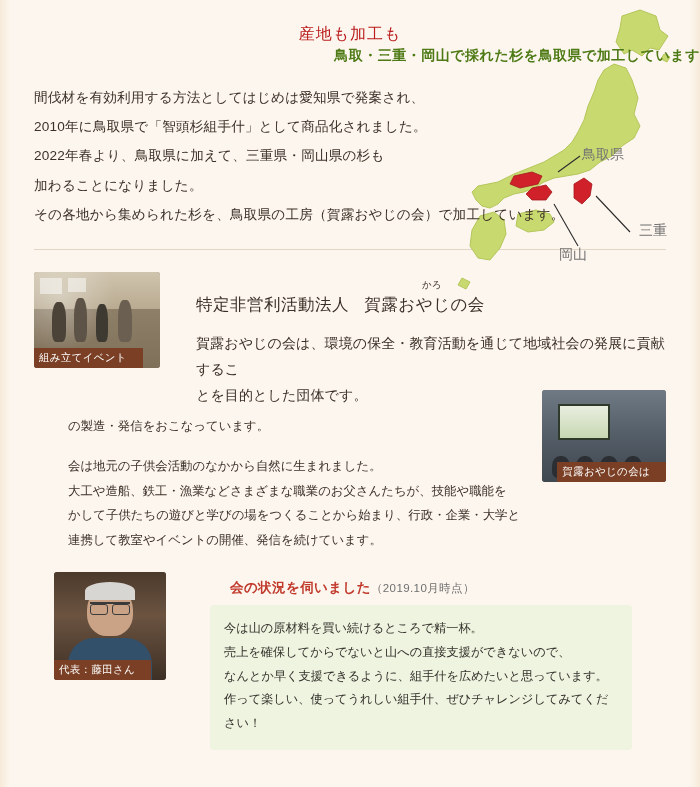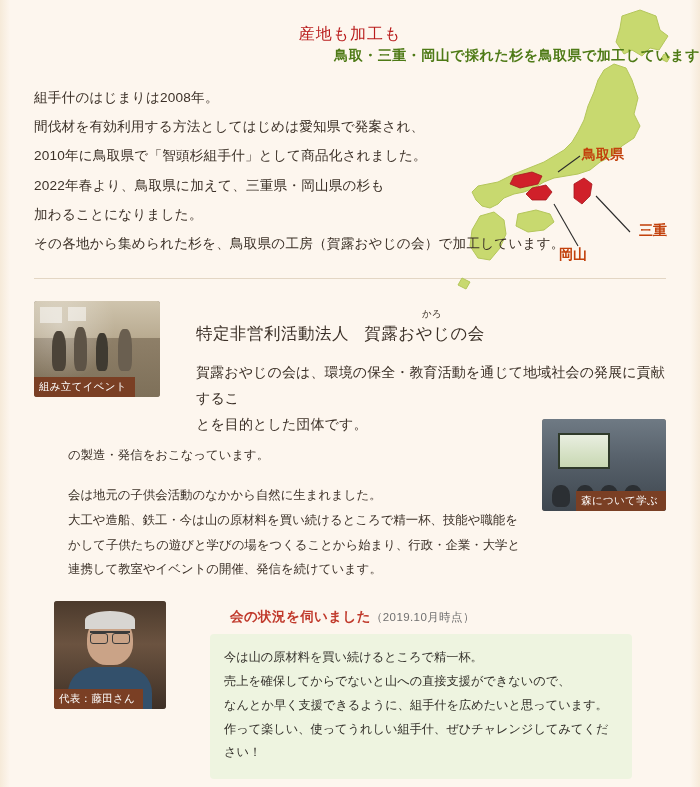--- a/index.html
+++ b/index.html
@@ -48,22 +48,22 @@
     position: absolute;
     right: 6px;
     top: 6px;
     width: 240px;
     height: 300px;
     z-index: 1;
   }
   .map-label {
     position: absolute;
     font-size: 14px;
-    font-weight: bold;
-    color: #c2410c;
+    font-weight: normal;
+    color: #737373;
     white-space: nowrap;
   }
   .map-label.tottori { left: 128px; top: 140px; }
   .map-label.mie     { left: 185px; top: 216px; }
   .map-label.okayama { left: 105px; top: 240px; }
 
   
   .intro {
     position: relative;
     z-index: 2;
@@ -95,21 +95,21 @@
     overflow: hidden;
     background: #8b8173;
   }
   .photo .caption {
     position: absolute;
     left: 0;
     bottom: 0;
     background: #7a3f24;
     color: #fff;
     font-size: 10.5px;
-    padding: 3px 8px 3px 5px;
+    padding: 3px 16px 3px 5px;
     letter-spacing: 0.3px;
     white-space: nowrap;
   }
 
   
   .photo-assembly {
     position: absolute;
     left: 34px;
     top: 0;
     width: 126px;
@@ -322,21 +322,20 @@
   <div class="map-label mie">三重</div>
   <div class="map-label okayama">岡山</div>
 </div>
 
 <div class="header">
   <div class="line1">産地も加工も</div>
   <div class="line3">鳥取・三重・岡山で採れた杉を鳥取県で加工しています</div>
 </div>
 
 <div class="intro">
-  <div>組手什のはじまりは2008年。</div>
   <div>間伐材を有効利用する方法としてはじめは愛知県で発案され、</div>
   <div>2010年に鳥取県で「智頭杉組手什」として商品化されました。</div>
   <div>2022年春より、鳥取県に加えて、三重県・岡山県の杉も</div>
   <div>加わることになりました。</div>
   <div class="wide">その各地から集められた杉を、鳥取県の工房（賀露おやじの会）で加工しています。</div>
 </div>
 
 <div class="divider"></div>
 
 <div class="org">
@@ -352,21 +351,21 @@
     <div class="caption">組み立てイベント</div>
   </div>
 
   <div class="photo photo-forest">
     <div class="ph2-bg"></div>
     <div class="ph2-screen"></div>
     <div class="ph2-head" style="left:10px;"></div>
     <div class="ph2-head" style="left:34px;"></div>
     <div class="ph2-head" style="left:58px;"></div>
     <div class="ph2-head" style="left:82px;"></div>
-    <div class="caption" style="left:auto;right:0;">森について学ぶ</div>
+    <div class="caption" style="left:auto;right:0;">賀露おやじの会は</div>
   </div>
 
   <div class="photo photo-rep">
     <div class="ph3-bg"></div>
     <div class="ph3-body"></div>
     <div class="ph3-face"></div>
     <div class="ph3-hair"></div>
     <div class="ph3-glass"></div>
     <div class="caption">代表：藤田さん</div>
   </div>
@@ -377,21 +376,21 @@
   </div>
 
   <div class="org-body">
     <div>賀露おやじの会は、環境の保全・教育活動を通じて地域社会の発展に貢献するこ</div>
     <div>とを目的とした団体です。</div>
   </div>
   <div class="org-body2">の製造・発信をおこなっています。</div>
 
   <div class="org-body3">
     <div>会は地元の子供会活動のなかから自然に生まれました。</div>
-    <div>大工や造船、鉄工・今は山の原材料を買い続けるところで精一杯、技能や職能を</div>
+    <div>大工や造船、鉄工・漁業などさまざまな職業のお父さんたちが、技能や職能を</div>
     <div>かして子供たちの遊びと学びの場をつくることから始まり、行政・企業・大学と</div>
     <div>連携して教室やイベントの開催、発信を続けています。</div>
   </div>
 
   <div class="interview">
     <div class="interview-heading">
       <span>会の状況を伺いました</span><span class="asof">（2019.10月時点）</span>
     </div>
     <div class="quote">
       <div>今は山の原材料を買い続けるところで精一杯。</div>

